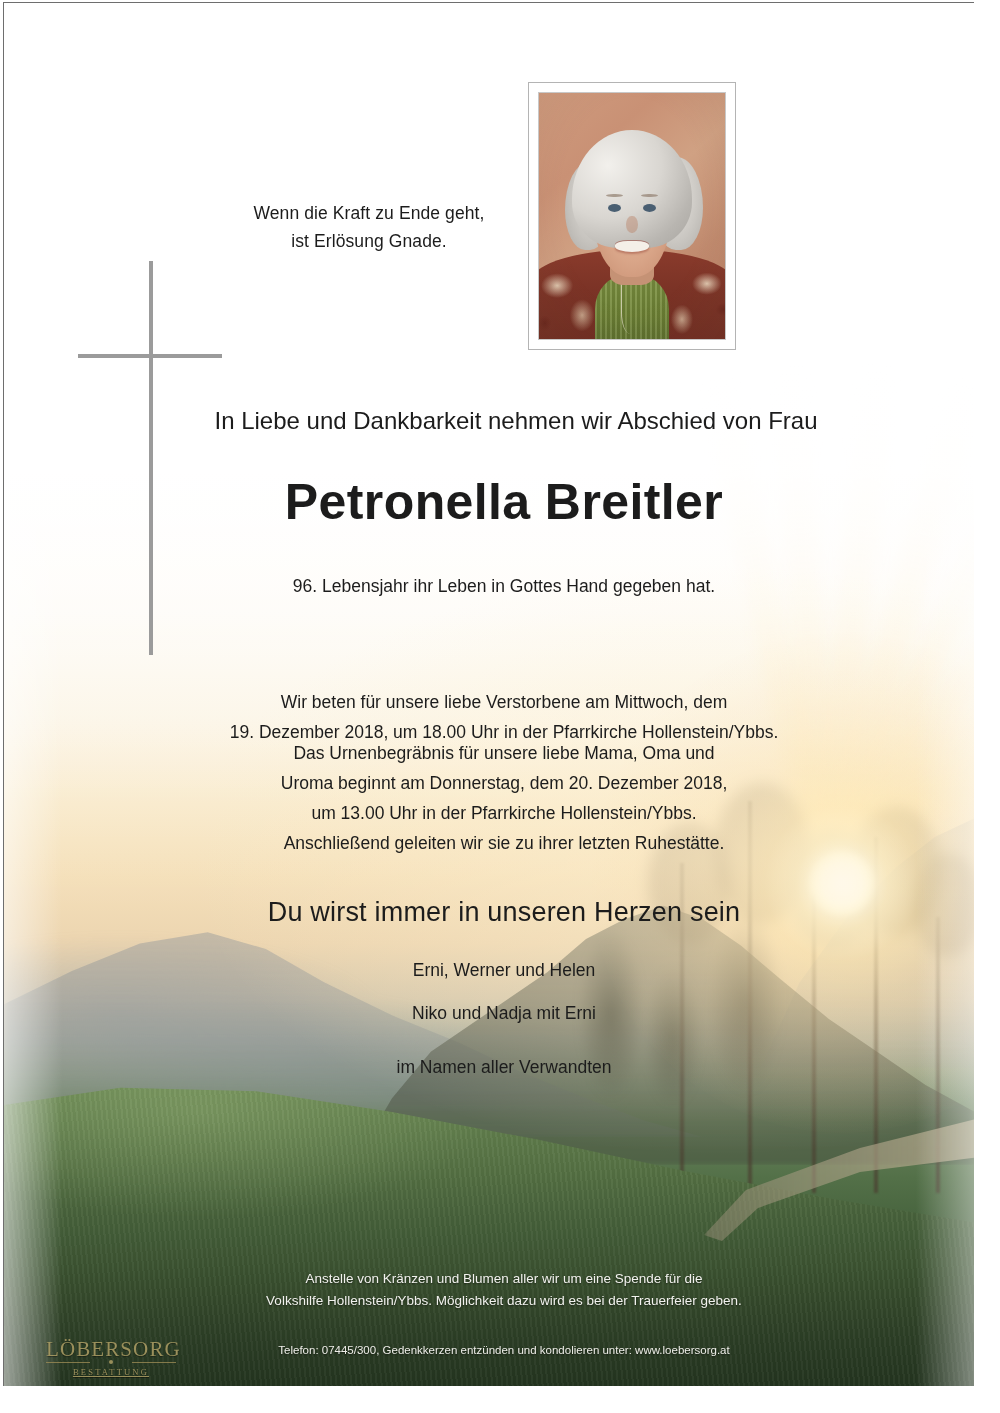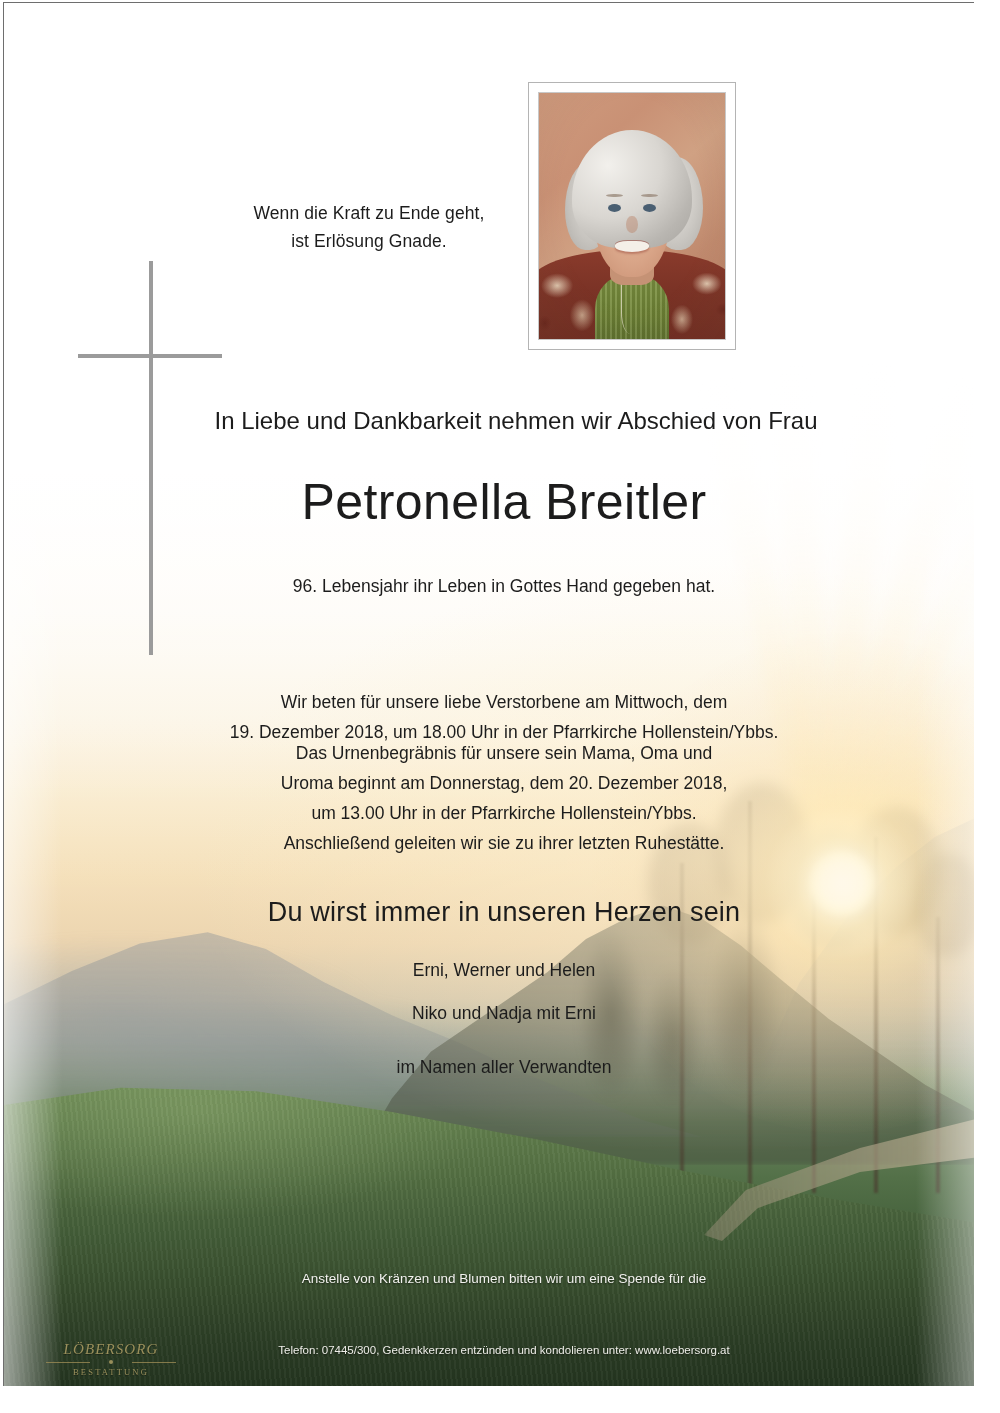--- a/index.html
+++ b/index.html
@@ -348,21 +348,21 @@
   #verse {
     left: 180px; top: 196px; width: 370px;
     font-size: 17.5px; line-height: 28px; letter-spacing: 0.1px; text-align: center;
   }
   #intro {
     left: 142px; top: 405px; width: 740px;
     font-size: 24px; line-height: 26px;
   }
   #deceased-name {
     left: 130px; top: 468px; width: 740px;
-    font-size: 50px; line-height: 62px; font-weight: 400; letter-spacing: 0.4px;
+    font-size: 50px; line-height: 62px; font-weight: 700; letter-spacing: 0.4px;
   }
   #passing {
     left: 120px; top: 568px; width: 760px;
     font-size: 17.5px; line-height: 30px;
   }
   #prayer {
     left: 100px; top: 652px; width: 800px;
     font-size: 17.5px; line-height: 30px; margin-top: 32px;
   }
   #burial {
@@ -397,25 +397,24 @@
   #logo {
     position: absolute;
     left: 42px; top: 1336px;
     width: 130px;
     text-align: center;
     font-family: "Liberation Serif", serif;
     color: #b9a76a;
     opacity: 0.78;
   }
   #logo .wordmark {
-    font-size: 15px;
+    font-size: 21px;
     letter-spacing: 1.1px;
     line-height: 20px;
     text-shadow: 0 1px 1px rgba(0,0,0,0.5);
-    font-style: italic;
   }
   #logo .rule {
     position: relative;
     height: 7px;
   }
   #logo .rule::before,
   #logo .rule::after {
     content: "";
     position: absolute;
     top: 3px;
@@ -431,20 +430,21 @@
     width: 4px; height: 4px;
     margin-left: -2px;
     border-radius: 50%;
     background: #b9a76a;
   }
   #logo .sub {
     font-size: 8.5px;
     letter-spacing: 2.2px;
     line-height: 12px;
     text-shadow: 0 1px 1px rgba(0,0,0,0.5);
+    text-decoration: underline;
   }
 </style>
 </head>
 <body>
 
 <div id="card">
 
   <div class="bg-layer bg-sky"></div>
   <div class="bg-layer bg-mtn-far"></div>
   <div class="bg-layer bg-hill-right"></div>
@@ -526,36 +526,37 @@
   <div class="txt" id="passing">
     <p>96. Lebensjahr ihr Leben in Gottes Hand gegeben hat.</p>
   </div>
 
   <div class="txt" id="prayer">
     <p>Wir beten für unsere liebe Verstorbene am Mittwoch, dem</p>
     <p>19. Dezember 2018, um 18.00 Uhr in der Pfarrkirche Hollenstein/Ybbs.</p>
   </div>
 
   <div class="txt" id="burial">
-    <p>Das Urnenbegräbnis für unsere sein Mama, Oma und</p>
+    <p>Das Urnenbegräbnis für unsere liebe Mama, Oma und</p>
     <p>Uroma beginnt am Donnerstag, dem 20. Dezember 2018,</p>
     <p>um 13.00 Uhr in der Pfarrkirche Hollenstein/Ybbs.</p>
     <p>Anschließend geleiten wir sie zu ihrer letzten Ruhestätte.</p>
   </div>
 
   <div class="txt" id="farewell">Du wirst immer in unseren Herzen sein</div>
 
   <div class="txt" id="mourners">
     <p class="m1">Erni, Werner und Helen</p>
     <p class="m2">Niko und Nadja mit Erni</p>
     <p>im Namen aller Verwandten</p>
   </div>
 
   <div class="txt" id="donation">
-    <p>Anstelle von Kränzen und Blumen bitten wir um eine Spende für die</p>
+    <p>Anstelle von Kränzen und Blumen aller wir um eine Spende für die</p>
+    <p>Volkshilfe Hollenstein/Ybbs. Möglichkeit dazu wird es bei der Trauerfeier geben.</p>
   </div>
 
   <div class="txt" id="contact">Telefon: 07445/300, Gedenkkerzen entzünden und kondolieren unter: www.loebersorg.at</div>
 
   <div id="logo">
     <div class="wordmark">LÖBERSORG</div>
     <div class="rule">
       <span class="dot"></span>
     </div>
     <div class="sub">BESTATTUNG</div>

